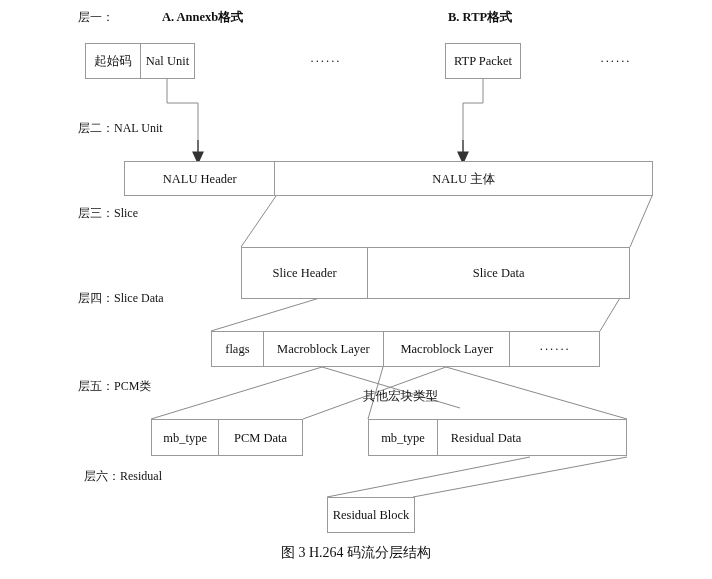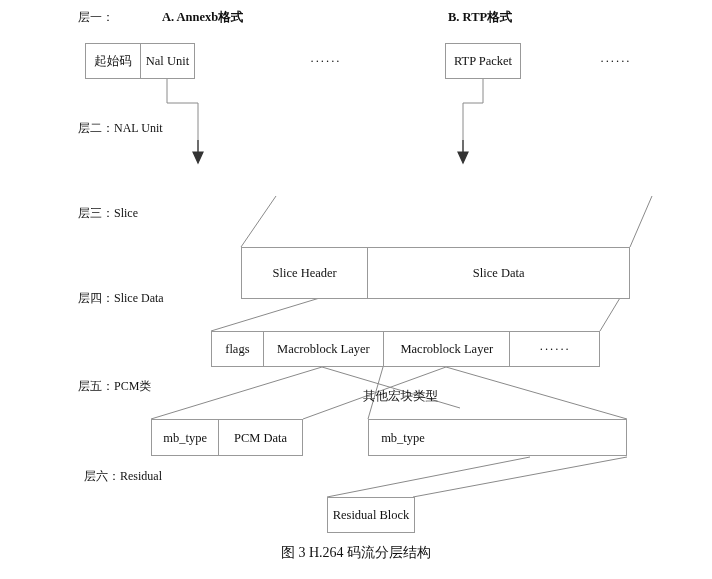--- a/index.html
+++ b/index.html
@@ -142,20 +142,24 @@
   </div>
 
   <div class="abs dots" style="left:310px; top:54px;">······</div>
 
   <div class="abs boxrow" style="left:445px; top:43px; width:76px; height:36px;">
     <div class="cell" style="width:76px;">RTP Packet</div>
   </div>
 
   <div class="abs dots" style="left:600px; top:54px;">······</div>
 
+  <div class="abs boxrow" style="left:124px; top:161px; width:529px; height:35px;">
+    <div class="cell" style="width:150px;">NALU Header</div>
+    <div class="cell" style="width:379px;">NALU 主体</div>
+  </div>
 
   <div class="abs boxrow" style="left:241px; top:247px; width:389px; height:52px;">
     <div class="cell" style="width:126px;">Slice Header</div>
     <div class="cell" style="width:263px;">Slice Data</div>
   </div>
 
   <div class="abs boxrow" style="left:211px; top:331px; width:389px; height:36px;">
     <div class="cell" style="width:51px;">flags</div>
     <div class="cell" style="width:121px;">Macroblock Layer</div>
     <div class="cell" style="width:127px;">Macroblock Layer</div>
@@ -164,20 +168,21 @@
 
   <div class="abs note-label" style="left:363px; top:389px;">其他宏块类型</div>
 
   <div class="abs boxrow" style="left:151px; top:419px; width:152px; height:37px;">
     <div class="cell" style="width:67px;">mb_type</div>
     <div class="cell" style="width:85px;">PCM Data</div>
   </div>
 
   <div class="abs boxrow" style="left:368px; top:419px; width:259px; height:37px;">
     <div class="cell" style="width:68px;">mb_type</div>
+    <div class="cell" style="width:97px;">Residual Data</div>
   </div>
 
   <div class="abs boxrow" style="left:327px; top:497px; width:88px; height:36px;">
     <div class="cell" style="width:86px;">Residual Block</div>
   </div>
 
   <div class="abs caption" style="left:0px; top:544px;">图 3 H.264 码流分层结构</div>
 
 </div>
 

